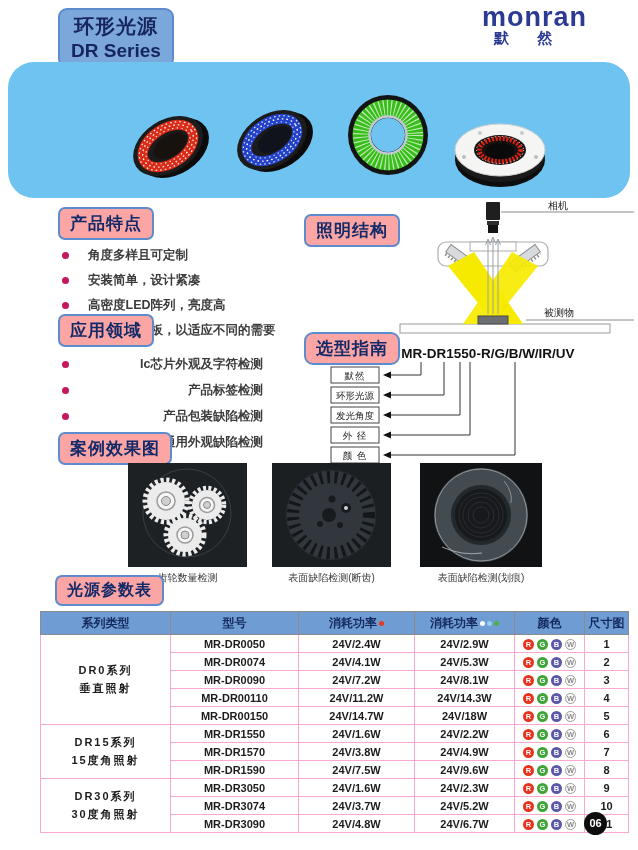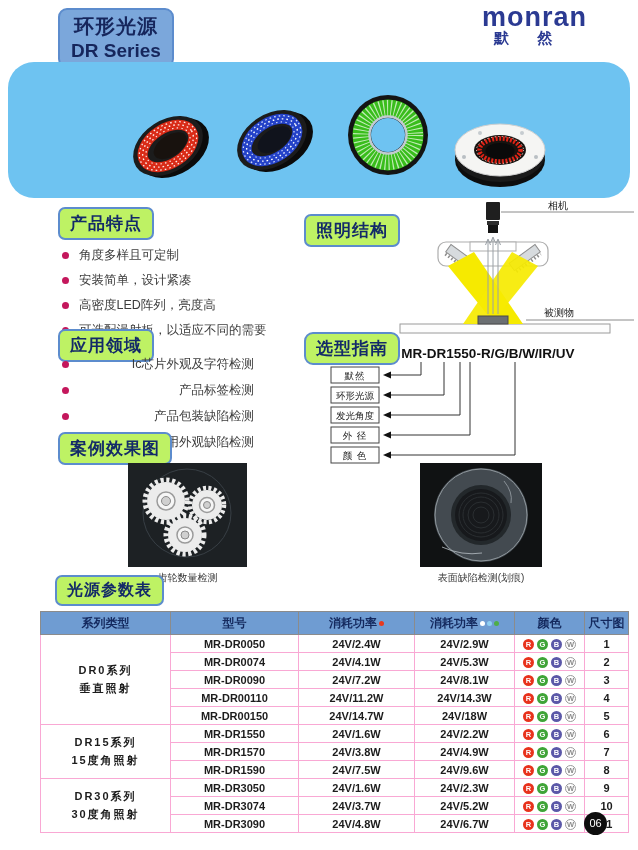--- a/index.html
+++ b/index.html
@@ -14,26 +14,26 @@
   .title-l2{font-size:19px;}
   .logo{position:absolute;left:482px;top:4px;width:152px;color:#2b3a92;}
   .logo-en{font-size:27px;font-weight:800;letter-spacing:1px;line-height:26px;text-transform:lowercase;}
   .logo-cn{font-size:15px;font-weight:bold;letter-spacing:12px;padding-left:12px;line-height:16px;}
 
   
   .banner{position:absolute;left:8px;top:62px;width:622px;height:136px;background:#6ec3f1;border-radius:26px;}
   .banner svg{display:block;}
 
   
-  .sec-label{position:absolute;background:#bef264;border:2px solid #5c8ccd;border-radius:7px;
+  .sec-label{position:absolute;background:#fca5a5;border:2px solid #5c8ccd;border-radius:7px;
              color:#132a68;font-weight:bold;font-size:17px;padding:3px 10px;letter-spacing:1px;white-space:nowrap;}
 
   
   .bullets{position:absolute;}
-  .bullet{display:flex;align-items:center;font-size:12.5px;font-weight:normal;color:#3c3c3c;}
+  .bullet{display:flex;align-items:center;font-size:12.5px;font-weight:bold;color:#3c3c3c;gap:9px;}
   .f-gap .bullet{margin-bottom:8px;}
   .a-gap .bullet{margin-bottom:9px;justify-content:space-between;}
   .dot{width:7px;height:7px;border-radius:50%;background:#c4175c;margin-right:10px;flex:0 0 auto;}
 
   
   .case-fig{position:absolute;top:463px;}
   .case-img{background:#1d2124;display:block;}
   .case-cap{text-align:center;font-size:10px;color:#3a3a3a;margin-top:4px;}
 
   
@@ -53,21 +53,21 @@
   .hd-g{background:#4fae47;}
   .cc{display:inline-block;width:11px;height:11px;border-radius:50%;color:#fff;font-size:7.5px;
       font-weight:bold;line-height:11px;text-align:center;margin:0 1.5px;vertical-align:middle;}
   .cc-r{background:#e8321c;}
   .cc-g{background:#3fa437;}
   .cc-b{background:#5b58a8;}
   .cc-w{background:#ffffff;border:1px solid #9a9a9a;color:#8a8a8a;width:9px;height:9px;line-height:9px;}
 
   
   .badge{position:absolute;left:584px;top:812px;width:23px;height:23px;background:#0d0d0d;
-         border-radius:50%;color:#ffffff;font-weight:normal;font-size:11px;text-align:center;line-height:23px;}
+         border-radius:50%;color:#ffffff;font-weight:bold;font-size:11px;text-align:center;line-height:23px;}
 </style>
 </head>
 <body>
 
 <div class="page">
 
   <div class="title-box">
     <div class="title-l1">环形光源</div>
     <div class="title-l2">DR Series</div>
   </div>
@@ -132,21 +132,21 @@
     <div class="bullet">
         <span class="dot"></span>
         <span>高密度LED阵列，亮度高</span>
       </div>
     <div class="bullet">
         <span class="dot"></span>
         <span>可选配漫射板，以适应不同的需要</span>
       </div>
   </div>
 
-  <div class="sec-label" style="left:58px;top:329px;text-align:right;">应用领域</div>
+  <div class="sec-label" style="left:58px;top:314px;text-align:right;">应用领域</div>
   <div class="bullets a-gap" style="left:62px;top:356px;">
     <div class="bullet">
         <span class="dot"></span>
         <span>Ic芯片外观及字符检测</span>
       </div>
     <div class="bullet">
         <span class="dot"></span>
         <span>产品标签检测</span>
       </div>
     <div class="bullet">
@@ -248,20 +248,35 @@
       <g>
         <circle cx="57" cy="72" r="17" fill="#ececec"></circle>
         <circle cx="57" cy="72" r="19" fill="none" stroke="#ececec" stroke-width="5" stroke-dasharray="3.2 2.6"></circle>
         <circle cx="57" cy="72" r="8" fill="#f6f6f6" stroke="#9b9b9b" stroke-width="1.5"></circle>
         <circle cx="57" cy="72" r="4" fill="#d0d0d0" stroke="#8a8a8a" stroke-width="1"></circle>
       </g>
     </svg>
     <div class="case-cap">齿轮数量检测</div>
   </div>
 
+  <div class="case-fig" style="left:272px;">
+    <svg class="case-img" viewBox="0 0 119 104" width="119" height="104">
+      <rect width="119" height="104" fill="#1b1f22"></rect>
+      <circle cx="59" cy="52" r="45" fill="#31373c" stroke="#22262a" stroke-width="1"></circle>
+      <circle cx="59" cy="52" r="38" fill="none" stroke="#14171a" stroke-width="12" stroke-dasharray="3 4.6"></circle>
+      <circle cx="59" cy="52" r="31" fill="#31373c"></circle>
+      <circle cx="57" cy="52" r="7" fill="#181b1e"></circle>
+      <circle cx="60" cy="36" r="3.5" fill="#181b1e"></circle>
+      <circle cx="74" cy="45" r="5" fill="#181b1e"></circle>
+      <circle cx="74" cy="45" r="2" fill="#cfd3d6"></circle>
+      <circle cx="48" cy="61" r="3" fill="#181b1e"></circle>
+      <circle cx="68" cy="62" r="3" fill="#181b1e"></circle>
+    </svg>
+    <div class="case-cap">表面缺陷检测(断齿)</div>
+  </div>
 
   <div class="case-fig" style="left:420px;">
     <svg class="case-img" viewBox="0 0 122 104" width="122" height="104">
       <rect width="122" height="104" fill="#101213"></rect>
       <circle cx="61" cy="52" r="47" fill="#434a50"></circle>
       <circle cx="61" cy="52" r="46" fill="none" stroke="#8f979c" stroke-width="1"></circle>
       <circle cx="61" cy="52" r="30" fill="#23282b"></circle>
       <circle cx="61" cy="52" r="26" fill="#17191c"></circle>
       <g fill="none" stroke="#2a2e31" stroke-width="1">
         <circle cx="61" cy="52" r="8"></circle>

